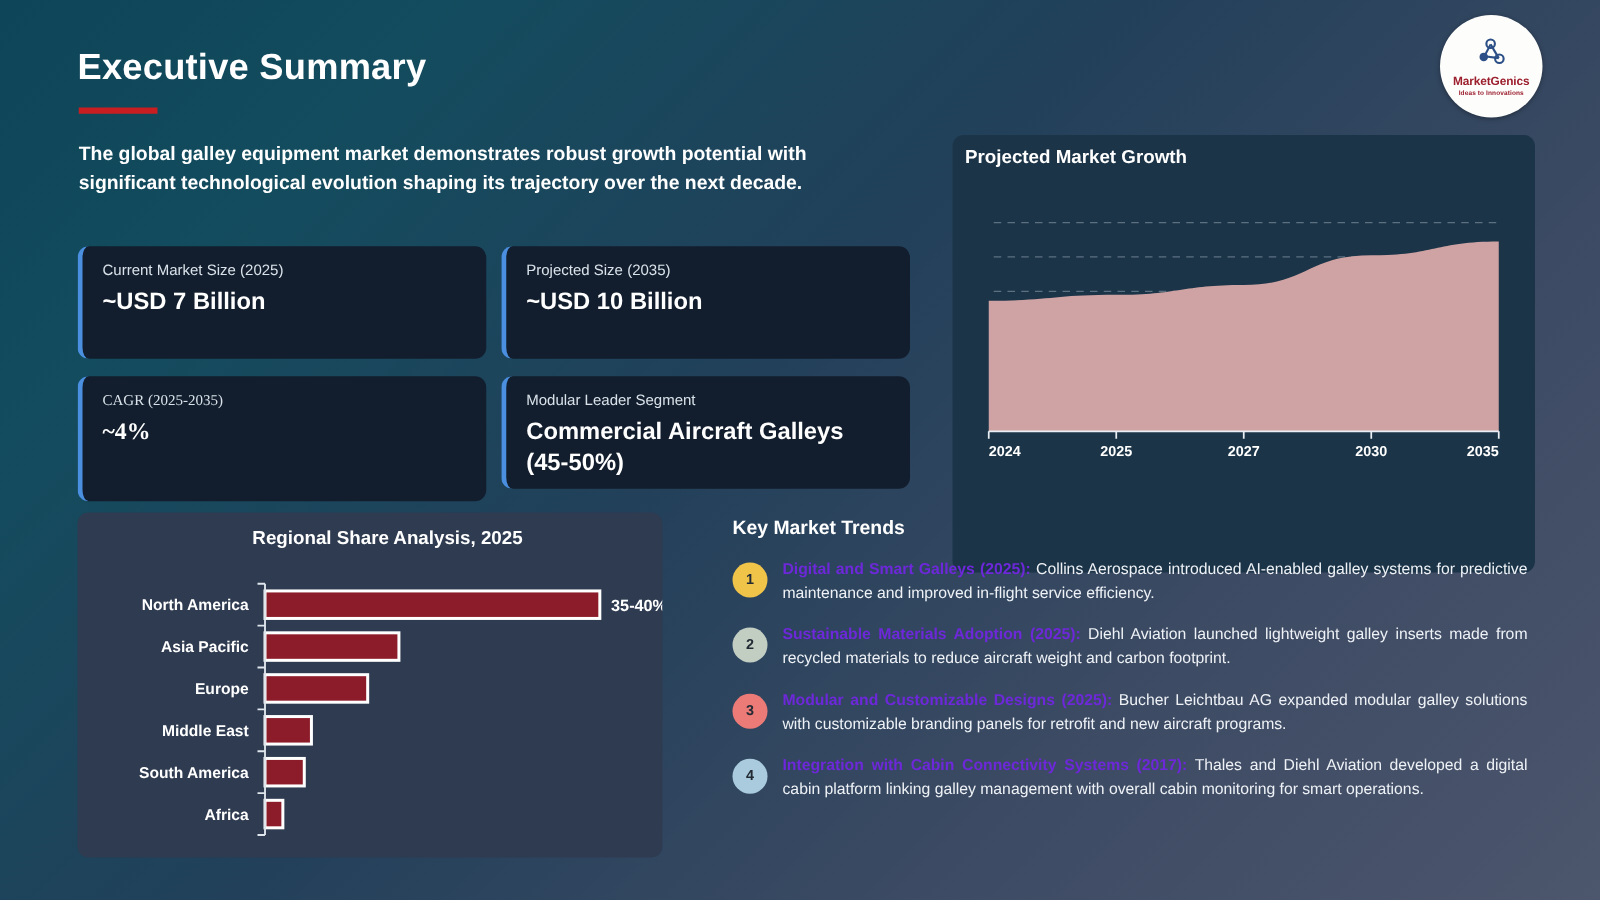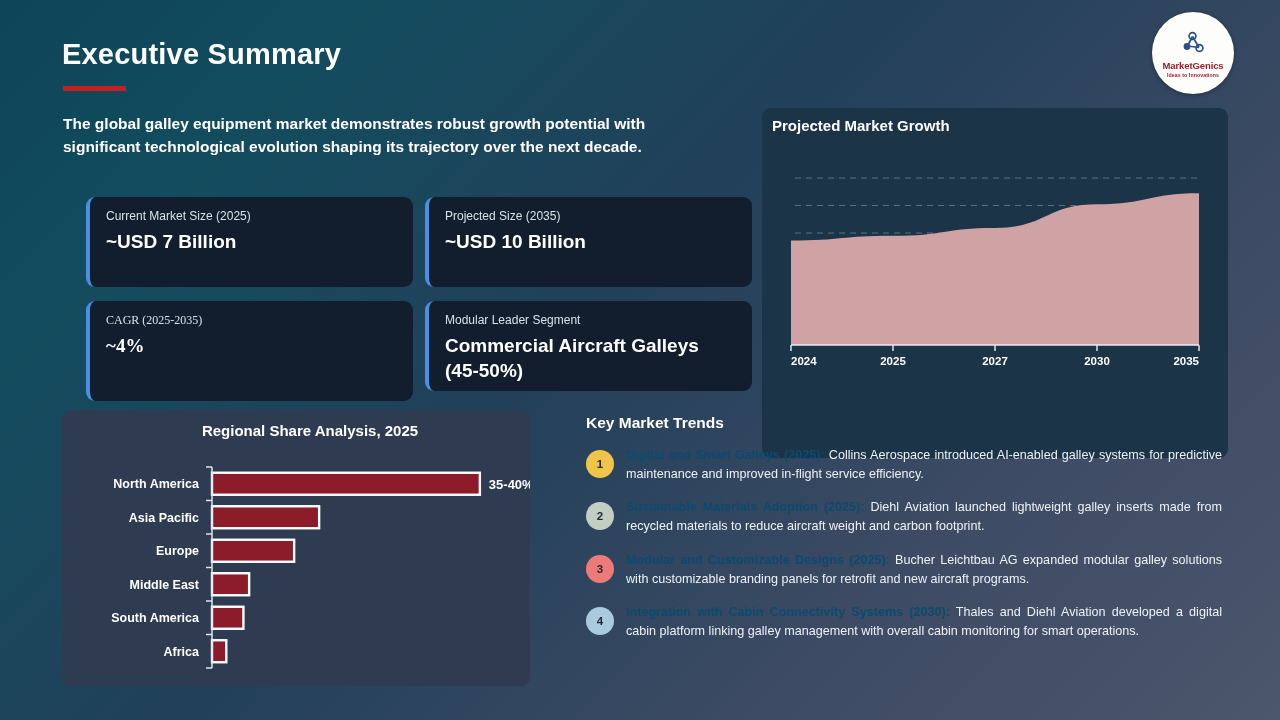--- a/index.html
+++ b/index.html
@@ -85,21 +85,20 @@
   }
 
   
   .kpi-card {
     position: absolute;
     background: #121e2d;
     border-radius: 9px;
     border-left: 4px solid #4b8fe0;
     padding: 12px 16px 10px 16px;
     overflow: hidden;
-    margin-left: 24px;
   }
   .kpi-label {
     font-size: 12px;
     color: #d9e2ea;
     line-height: 1.2;
     margin-bottom: 6px;
   }
   .kpi-value {
     font-size: 19px;
     font-weight: bold;
@@ -228,21 +227,21 @@
     margin-top: 4px;
     margin-right: 12px;
   }
   .trend-text {
     flex: 1 1 auto;
     font-size: 12.6px;
     line-height: 1.52;
     color: #eef2f6;
     text-align: justify;
   }
-  .trend-text b { color: #0c4a6e; font-weight: bold; }
+  .trend-text b { color: #6d28d9; font-weight: bold; }
 </style>
 </head>
 <body>
 
 <div id="slide-title">Executive Summary</div>
 <div id="title-rule"></div>
 <div id="subtitle">The global galley equipment market demonstrates robust growth potential with significant technological evolution shaping its trajectory over the next decade.</div>
 
 <div id="logo">
   <span id="logo-mark">
@@ -346,15 +345,15 @@
     <div class="trend-item">
       <div class="trend-badge" style="background: rgb(195, 206, 195);">2</div>
       <div class="trend-text"><b>Sustainable Materials Adoption (2025):</b> Diehl Aviation launched lightweight galley inserts made from recycled materials to reduce aircraft weight and carbon footprint.</div>
     </div>
     <div class="trend-item">
       <div class="trend-badge" style="background: rgb(236, 123, 120);">3</div>
       <div class="trend-text"><b>Modular and Customizable Designs (2025):</b> Bucher Leichtbau AG expanded modular galley solutions with customizable branding panels for retrofit and new aircraft programs.</div>
     </div>
     <div class="trend-item">
       <div class="trend-badge" style="background: rgb(169, 203, 221);">4</div>
-      <div class="trend-text"><b>Integration with Cabin Connectivity Systems (2030):</b> Thales and Diehl Aviation developed a digital cabin platform linking galley management with overall cabin monitoring for smart operations.</div>
+      <div class="trend-text"><b>Integration with Cabin Connectivity Systems (2017):</b> Thales and Diehl Aviation developed a digital cabin platform linking galley management with overall cabin monitoring for smart operations.</div>
     </div>
   </div>
 
 </body></html>

